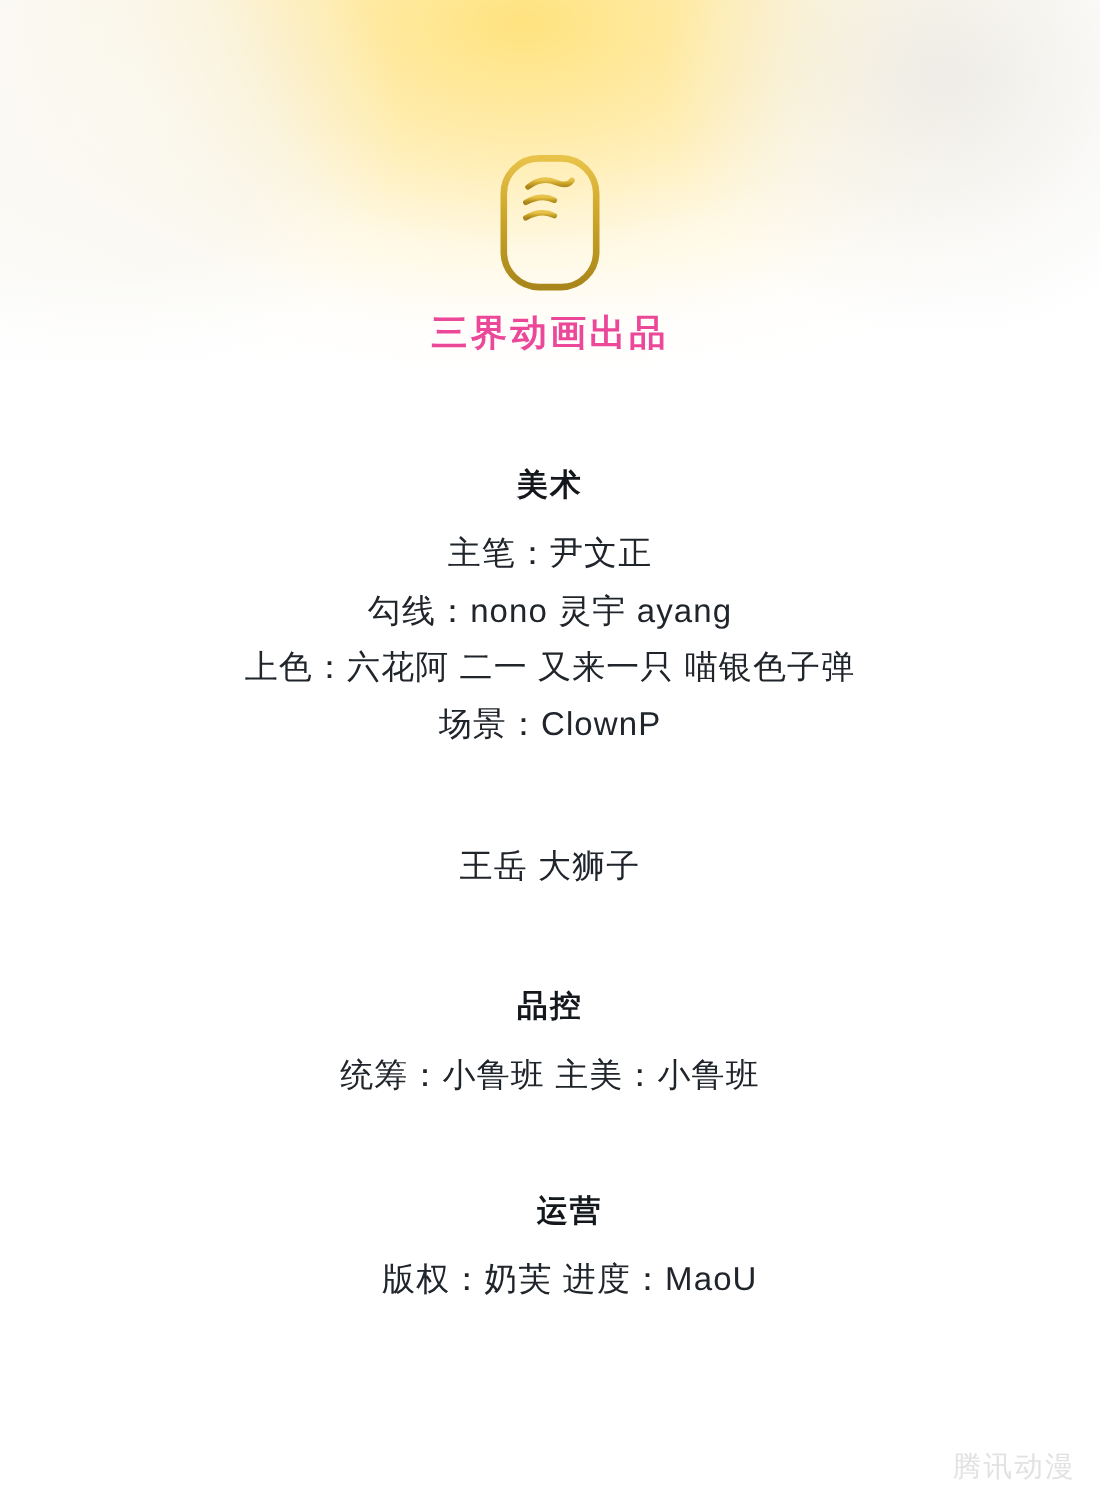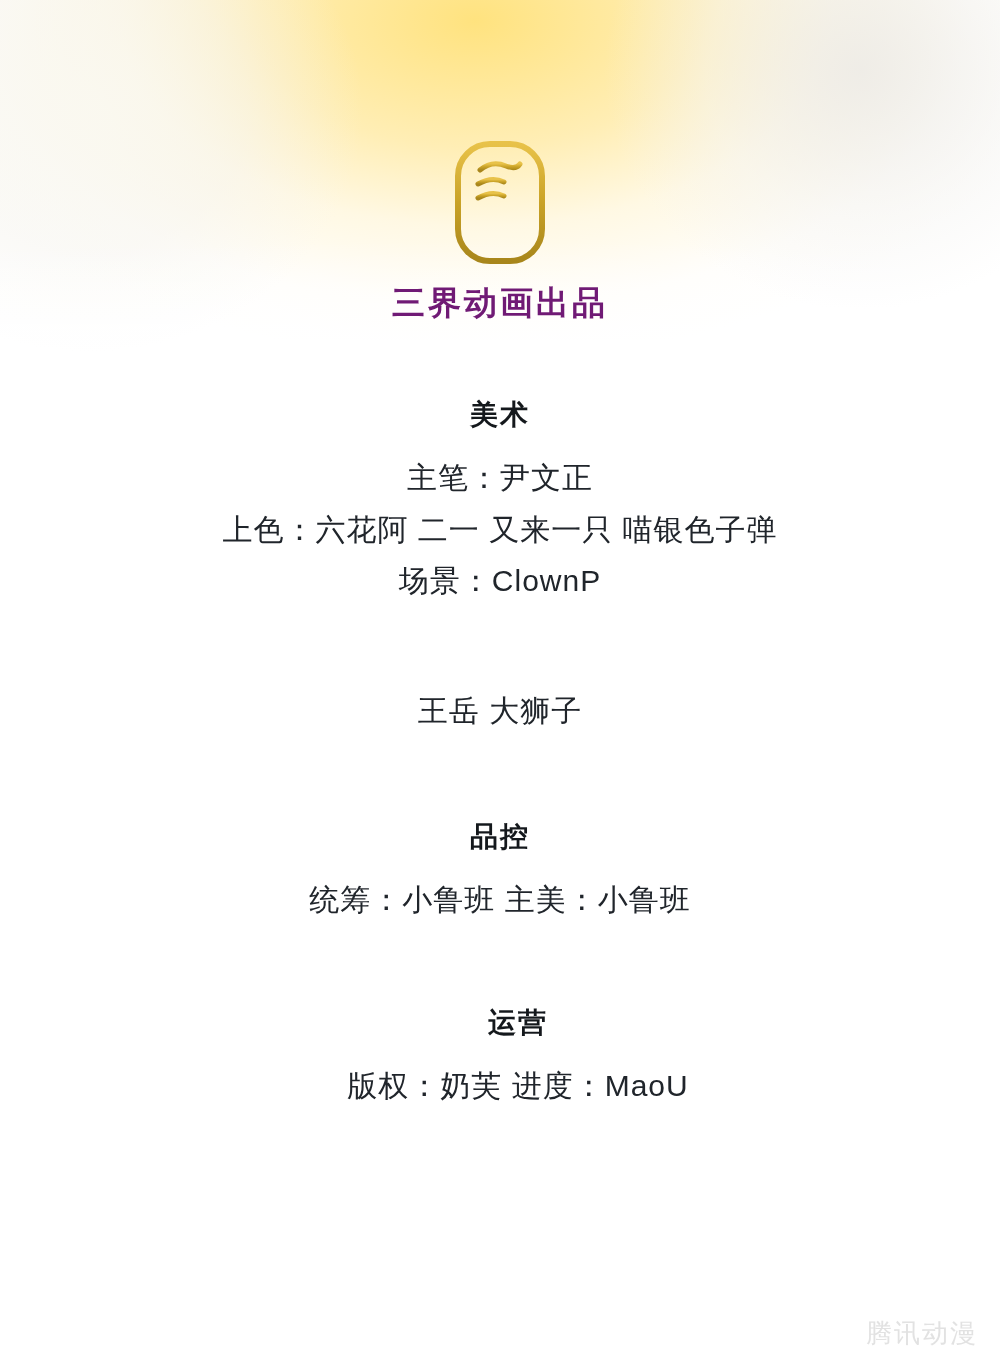--- a/index.html
+++ b/index.html
@@ -85,21 +85,21 @@
   .logo-mark {
     width: 92px;
     height: 125px;
   }
 
   .studio-name {
     margin-top: 16px;
     font-size: 33px;
     font-weight: bold;
     letter-spacing: 3px;
-    color: #701a75;
+    color: #ec4899;
   }
 
   .section {
     margin-top: 74px;
   }
   .section-title {
     font-size: 28px;
     font-weight: bold;
     letter-spacing: 2px;
     color: #14181c;
@@ -107,21 +107,21 @@
   }
   .credit-line {
     font-size: 30px;
     color: #20252b;
     line-height: 1.72;
     letter-spacing: 1px;
     font-weight: 400;
     text-align: center;
   }
 
-  .section.art { margin-top: 70px; }
+  .section.art { margin-top: 96px; }
   .section.writer { margin-top: 78px; }
   .section.qc { margin-top: 82px; }
   .section.ops { margin-top: 78px; padding-left: 36px; }
 
   .watermark {
     position: absolute;
     right: 22px;
     bottom: 16px;
     font-size: 26px;
     font-weight: normal;
@@ -162,20 +162,21 @@
         <path d="M46 66 L46 104" fill="none" stroke="url(#goldgrad)" stroke-width="5" stroke-linecap="round"></path>
         <path d="M22 100 L70 100" fill="none" stroke="url(#goldgrad)" stroke-width="5" stroke-linecap="round"></path>
       </svg>
     </div>
 
     <div class="studio-name">三界动画出品</div>
 
     <div class="section art">
       <div class="section-title">美术</div>
       <div class="credit-line">主笔：尹文正</div>
+      <div class="credit-line">勾线：nono 灵宇 ayang</div>
       <div class="credit-line">上色：六花阿 二一 又来一只 喵银色子弹</div>
       <div class="credit-line">场景：ClownP</div>
     </div>
 
     <div class="section writer">
       <div class="credit-line">王岳 大狮子</div>
     </div>
 
     <div class="section qc">
       <div class="section-title">品控</div>

